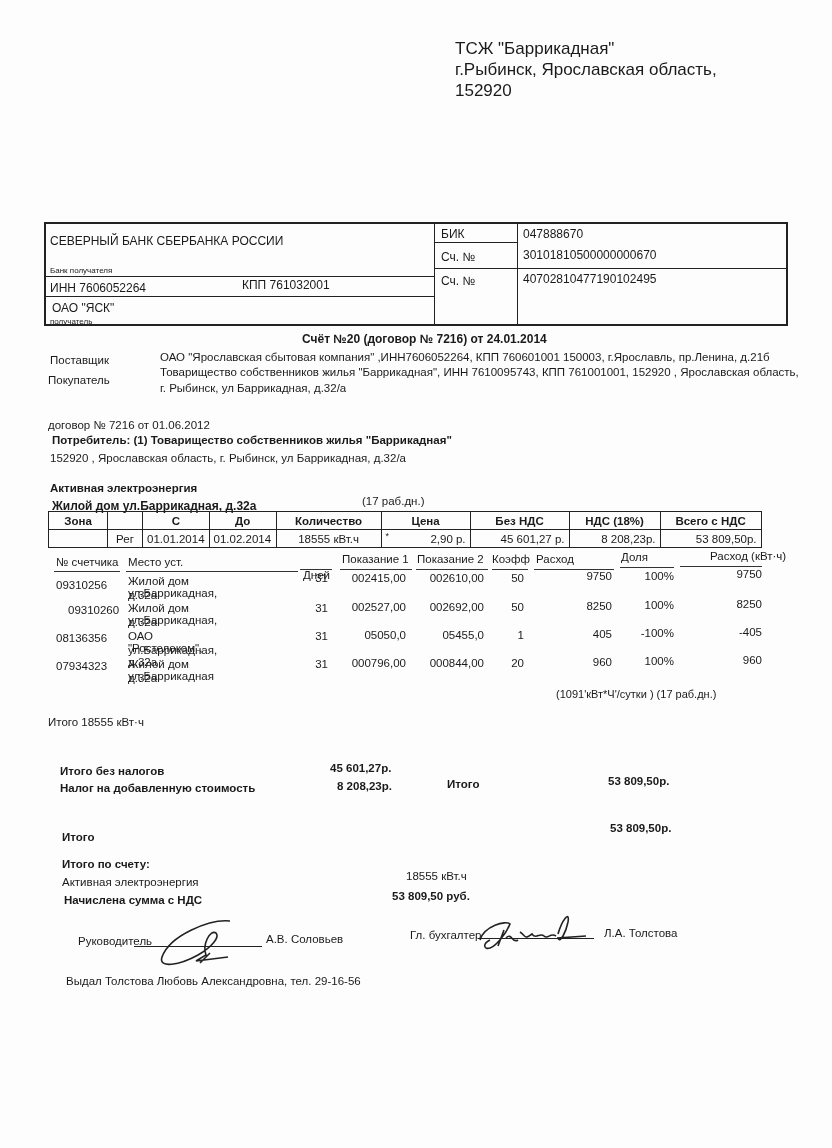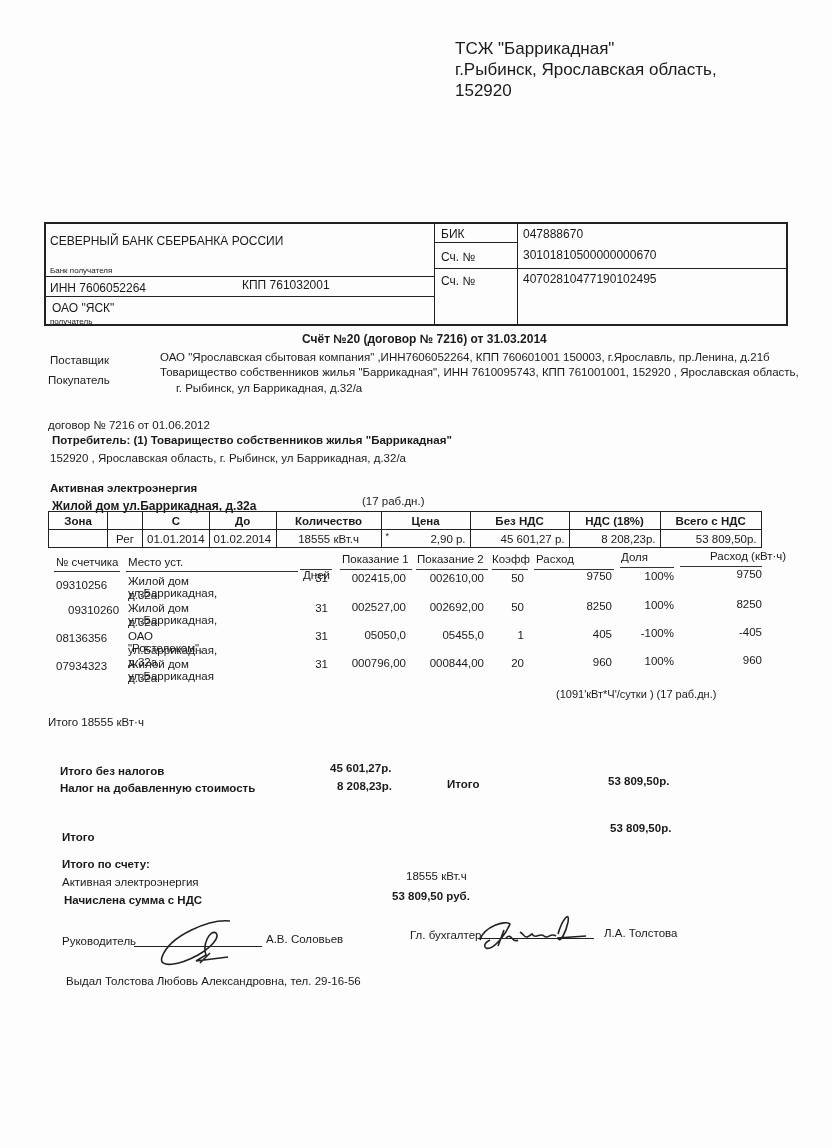--- a/index.html
+++ b/index.html
@@ -58,26 +58,26 @@
     <div class="hline" style="top:44px;"></div>
     <div class="abs t11" style="left:6px;top:3px;">БИК</div>
     <div class="abs t11" style="left:88px;top:3px;">047888670</div>
     <div class="abs t11" style="left:6px;top:26px;">Сч. №</div>
     <div class="abs t11" style="left:88px;top:24px;">30101810500000000670</div>
     <div class="abs t11" style="left:6px;top:50px;">Сч. №</div>
     <div class="abs t11" style="left:88px;top:48px;">40702810477190102495</div>
   </div>
 </div>
 
-<div class="abs b" style="left:302px;top:332px;font-size:12px;">Счёт №20  (договор № 7216)  от  31.03.2014</div>
+<div class="abs b" style="left:302px;top:332px;font-size:12px;">Счёт №20  (договор № 7216)  от  24.01.2014</div>
 <div class="abs f12" style="left:50px;top:354px;">Поставщик</div>
 <div class="abs f12" style="left:160px;top:351px;">ОАО "Ярославская сбытовая компания" ,ИНН7606052264, КПП 760601001 150003, г.Ярославль, пр.Ленина, д.21б</div>
 <div class="abs f12" style="left:48px;top:374px;">Покупатель</div>
 <div class="abs f12" style="left:160px;top:366px;">Товарищество собственников жилья "Баррикадная", ИНН 7610095743, КПП  761001001, 152920 , Ярославская область,</div>
-<div class="abs f12" style="left:176px;top:382px;">г. Рыбинск, ул Баррикадная,  д.32/а</div>
+<div class="abs f12" style="left:160px;top:382px;">г. Рыбинск, ул Баррикадная,  д.32/а</div>
 
 <div class="abs f12" style="left:48px;top:419px;">договор № 7216 от 01.06.2012</div>
 <div class="abs f12 b" style="left:52px;top:434px;">Потребитель:  (1) Товарищество собственников жилья "Баррикадная"</div>
 <div class="abs f12" style="left:50px;top:452px;">152920 , Ярославская область, г. Рыбинск, ул Баррикадная,  д.32/а</div>
 <div class="abs f12 b" style="left:50px;top:482px;">Активная электроэнергия</div>
 <div class="abs b" style="left:52px;top:499px;font-size:12px;">Жилой дом ул.Баррикадная, д.32а</div>
 <div class="abs f12" style="left:362px;top:495px;">(17 раб.дн.)</div>
 
 <table class="tar">
   <tbody>
@@ -187,21 +187,21 @@
 <div class="abs f12 b" style="left:608px;top:775px;">53 809,50р.</div>
 <div class="abs f12 b" style="left:62px;top:831px;">Итого</div>
 <div class="abs f12 b" style="left:610px;top:822px;">53 809,50р.</div>
 
 <div class="abs f12 b" style="left:62px;top:858px;">Итого по счету:</div>
 <div class="abs f12" style="left:62px;top:876px;">Активная электроэнергия</div>
 <div class="abs f12" style="left:406px;top:870px;">18555  кВт.ч</div>
 <div class="abs f12 b" style="left:64px;top:894px;">Начислена сумма с НДС</div>
 <div class="abs f12 b" style="left:392px;top:890px;">53 809,50  руб.</div>
 
-<div class="abs f12" style="left:62px;top:935px;">Руководитель</div>
+<div class="abs f12" style="left:78px;top:935px;">Руководитель</div>
 <div class="abs" style="left:134px;top:946px;width:128px;border-top:1px solid #222;"></div>
 <svg class="sig" style="left:150px;top:915px;" width="110" height="60" viewBox="0 0 110 60">
   <path d="M80 6 C60 4, 20 20, 12 42 C8 54, 30 50, 48 40 C62 32, 70 22, 66 18 C60 14, 52 30, 56 40 L46 46 L78 42 M60 38 L50 48" fill="none" stroke="#222" stroke-width="1.6"></path>
 </svg>
 <div class="abs f12" style="left:266px;top:933px;">А.В. Соловьев</div>
 
 <div class="abs f12" style="left:410px;top:929px;">Гл. бухгалтер</div>
 <div class="abs" style="left:478px;top:938px;width:116px;border-top:1px solid #222;"></div>
 <svg class="sig" style="left:476px;top:910px;" width="120" height="50" viewBox="0 0 120 50">
   <path d="M4 30 C8 16, 30 10, 34 14 C30 24, 20 36, 14 38 C8 40, 6 34, 14 30 M28 20 L22 36 M30 28 C36 22, 36 34, 42 30 M44 22 C50 26, 48 30, 56 24 C60 30, 64 22, 68 26 C72 30, 74 22, 80 26 M82 24 C86 10, 94 0, 92 12 C90 22, 84 34, 82 28 L110 26" fill="none" stroke="#222" stroke-width="1.6"></path>

